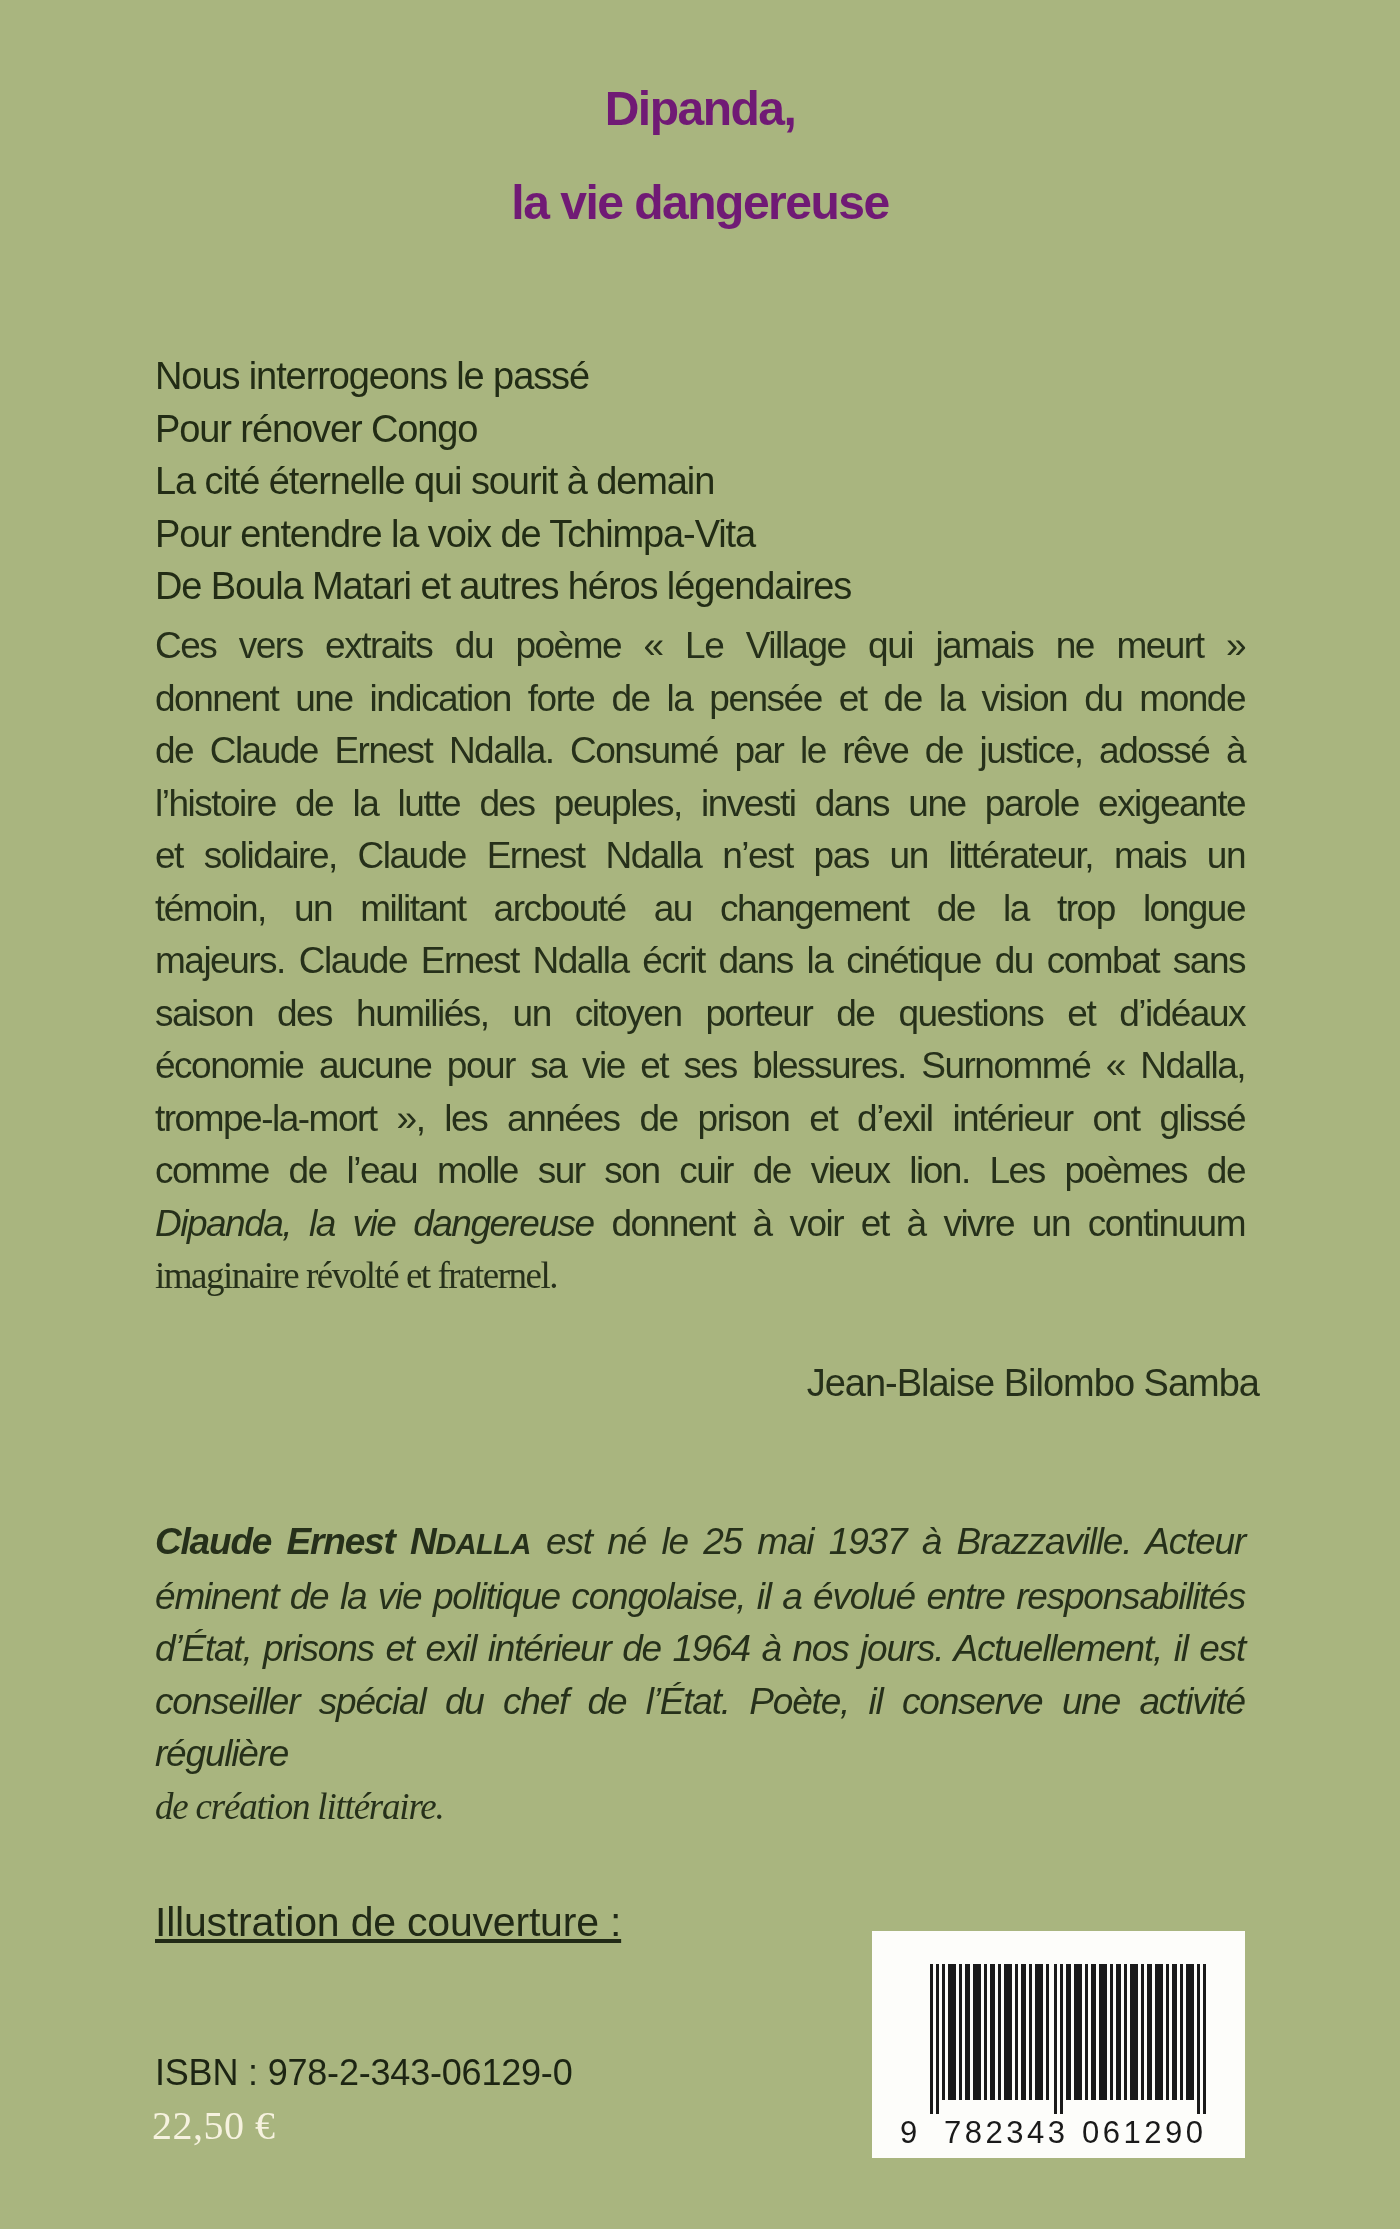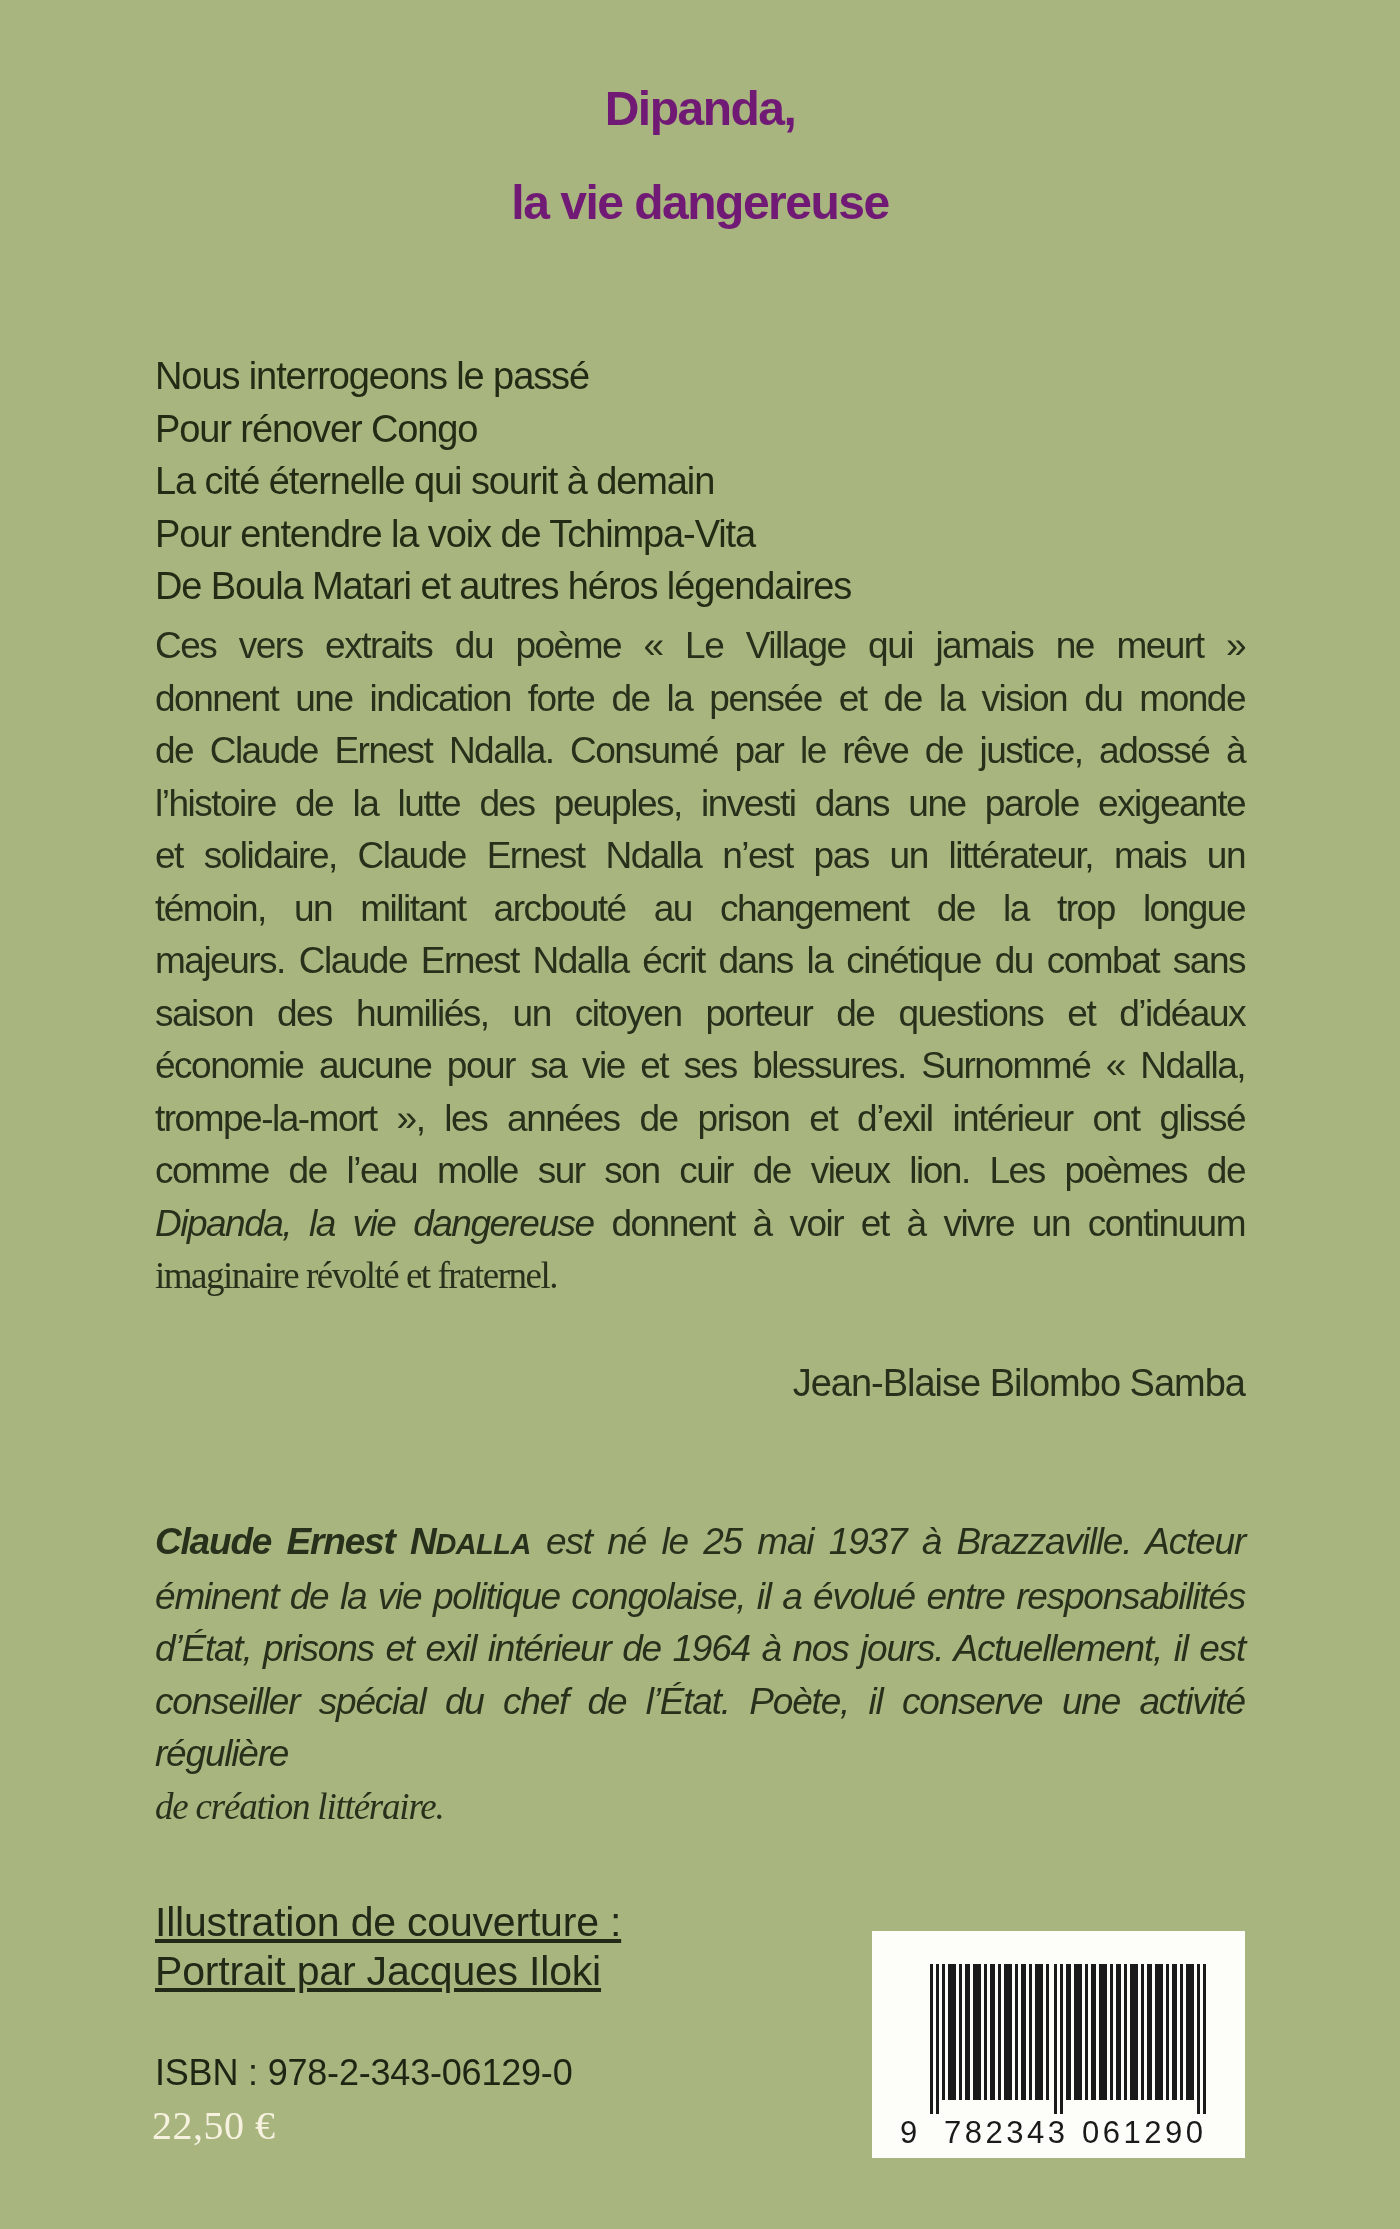--- a/index.html
+++ b/index.html
@@ -46,21 +46,21 @@
     text-align:justify;
     text-align-last:justify;
     overflow:visible;
   }
   .lastline{text-align:center;text-align-last:left;font-family:Liberation Serif, serif;}
   .it{font-style:italic;}
   .b{font-weight:700;}
   .sc{font-size:0.78em;letter-spacing:-0.5px;}
   
   .signature{
-    top:1362px;right:155px;
+    top:1362px;right:141px;
     color:#26301a;
     font-size:38px;letter-spacing:-1px;
     white-space:nowrap;
   }
   
   .credits{
     top:1898px;left:155px;
     color:#212a16;
     font-size:41px;line-height:49px;
     letter-spacing:-0.2px;
@@ -122,21 +122,20 @@
 <div class="abs bio">
   <div class="jline fit"><span class="b">Claude Ernest N</span><span class="b sc">DALLA</span><span> est né le 25 mai 1937 à Brazzaville. Acteur</span></div>
   <div class="jline fit">éminent de la vie politique congolaise, il a évolué entre responsabilités</div>
   <div class="jline fit">d’État, prisons et exil intérieur de 1964 à nos jours. Actuellement, il est</div>
   <div class="jline fit">conseiller spécial du chef de l’État. Poète, il conserve une activité régulière</div>
   <div class="lastline">de création littéraire.</div>
 </div>
 
 <div class="abs credits">
   <div>Illustration de couverture :</div>
-  <div>Portrait par Jacques Iloki</div>
 </div>
 
 <div class="abs isbn">ISBN : 978-2-343-06129-0</div>
 
 <div class="abs price">22,50 €</div>
 
 <div class="abs barcode">
   <svg viewBox="0 0 373 227" xmlns="http://www.w3.org/2000/svg">
     <g fill="#1a1a1a">
 

